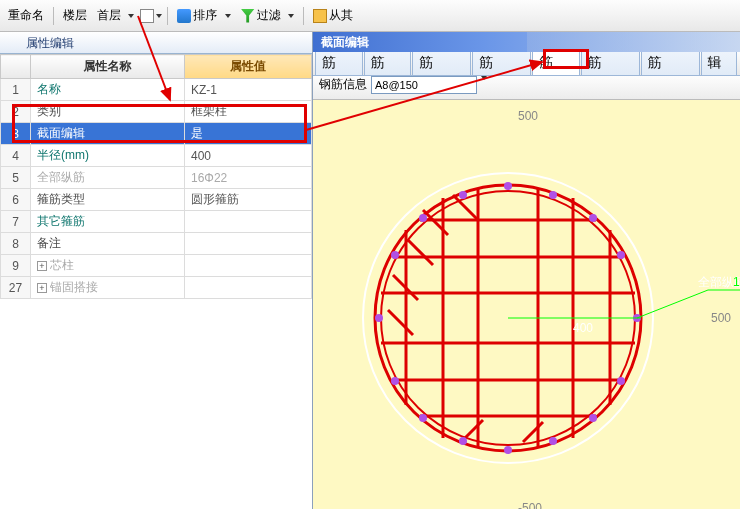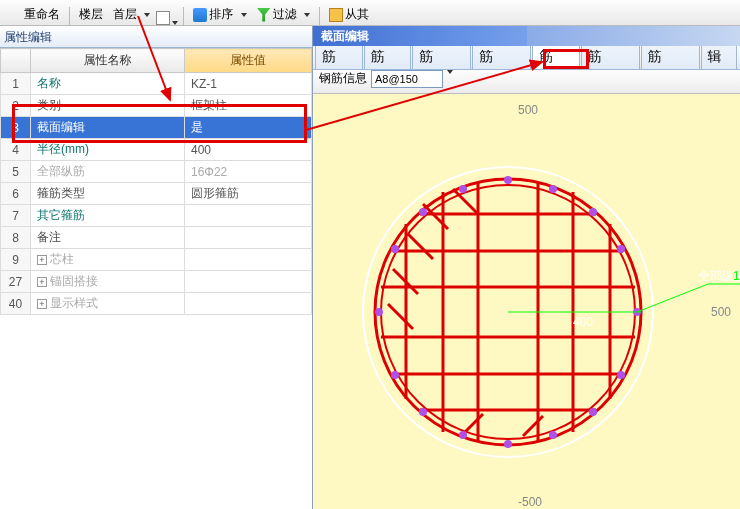--- a/index.html
+++ b/index.html
@@ -1,44 +1,44 @@
 <!DOCTYPE html>
 <html><head>
 <meta charset="utf-8">
 <style>
 *{box-sizing:border-box;margin:0;padding:0;font-family:"Microsoft YaHei",SimSun,sans-serif;font-size:12px}
 body{background:#f0f0f0;width:740px;height:509px;overflow:hidden;position:relative}
-.toolbar{height:26px;background:linear-gradient(#fdfdfd,#e8e8e8);border-bottom:1px solid #bbb;display:flex;align-items:flex-end;padding:0 20px;gap:2px}
+.toolbar{height:32px;background:linear-gradient(#fdfdfd,#e8e8e8);border-bottom:1px solid #bbb;display:flex;align-items:center;padding:0 4px;gap:2px}
 .tb-btn{padding:2px 4px;display:flex;align-items:center;gap:2px;cursor:pointer}
 .tb-sep{width:1px;height:18px;background:#bbb;margin:0 3px}
 .tb-arrow{width:0;height:0;border-left:3px solid transparent;border-right:3px solid transparent;border-top:4px solid #333}
 .tb-ico{width:14px;height:14px;display:inline-block}
 .swatch{width:14px;height:14px;background:#fff;border:1px solid #888}
 .main{display:flex;height:483px}
 .left{width:313px;background:#fff;border-right:1px solid #8ba0bc}
-.panel-tab{height:22px;background:linear-gradient(#fff,#e4ecf7);border-bottom:1px solid #99b4d1;padding:3px 4px;color:#1f3b6e}
+.panel-tab{height:22px;background:linear-gradient(#fff,#e4ecf7);border-bottom:1px solid #99b4d1;padding:3px 26px;color:#1f3b6e}
 .prop-table{width:100%;border-collapse:collapse}
-.prop-table th{background:linear-gradient(#fefefe,#e9e9e9);border:1px solid #c9c9c9;padding:3px 6px;font-weight:normal;color:#333}
+.prop-table th{background:linear-gradient(#fefefe,#e9e9e9);border:1px solid #c9c9c9;padding:3px 6px;font-weight:bold;color:#333}
 .prop-table th.val{background:linear-gradient(#ffe8b8,#ffd985);color:#7a4a00}
 .prop-table td{border:1px solid #dcdcdc;padding:2px 6px;height:18px}
 .prop-table td.num{text-align:center;color:#555;background:#f7f7f7;width:30px}
 .prop-table td.nm{color:#4a4a4a}
 .prop-table td.link{color:#0f766e}
 .prop-table td.val{color:#555}
 .prop-table td.gray{color:#aaa}
 .row-sel td{background:#3874d6 !important;color:#fff !important}
 .expand{display:inline-block;width:10px;height:10px;border:1px solid #999;text-align:center;line-height:8px;font-size:9px;margin-right:3px;color:#555;background:#fff}
 .redbox{position:absolute;border:3px solid #e00000;pointer-events:none}
 .right{flex:1;display:flex;flex-direction:column;background:#f0f0f0}
 .right-title{height:20px;background:linear-gradient(90deg,#3f6fd1,#6a96e8 40%,#b9cef0);color:#fff;padding:2px 8px;font-weight:bold;position:relative}
 .right-tabs{height:24px;background:linear-gradient(#fdfdfd,#e8e8e8);display:flex;align-items:end;padding:0 2px;border-bottom:1px solid #9db7d8}
 .rtab{padding:3px 6px;border:1px solid #9db7d8;border-bottom:none;background:linear-gradient(#f7faff,#e1ebf7);margin-right:1px;border-radius:3px 3px 0 0;cursor:pointer;font-size:14px}
 .rtab.active{background:#fff}
 .info-row{height:24px;background:linear-gradient(#fdfdfd,#ececec);display:flex;align-items:flex-start;padding:0 6px;gap:4px;border-bottom:1px solid #bbb}
-.info-row input{width:72px;height:18px;border:1px solid #7a9ac0;padding:0 3px;font-size:11px}
+.info-row input{width:106px;height:18px;border:1px solid #7a9ac0;padding:0 3px;font-size:11px}
 .canvas{flex:1;background:#fef9c3;position:relative;overflow:hidden}
 .arrow-red{position:absolute;pointer-events:none}
 </style>
 </head>
 <body>
 
 <div class="toolbar">
   <span class="tb-btn">重命名</span>
   <span class="tb-sep"></span>
   <span class="tb-btn">楼层</span>
@@ -108,25 +108,20 @@
             <td class="val"></td>
           </tr>
           <tr>
             <td class="num">9</td>
             <td class="nm gray"><span class="expand">+</span>芯柱</td>
             <td class="val gray"></td>
           </tr>
           <tr>
             <td class="num">27</td>
             <td class="nm gray"><span class="expand">+</span>锚固搭接</td>
-            <td class="val gray"></td>
-          </tr>
-          <tr>
-            <td class="num">40</td>
-            <td class="nm gray"><span class="expand">+</span>显示样式</td>
             <td class="val gray"></td>
           </tr>
         </tbody>
     </table>
   </div>
 
   <div class="right">
     <div class="right-title">
       <span>截面编辑</span>
       <span style="position:absolute;left:50%;top:0;width:50%;height:100%;background:linear-gradient(90deg,#9db7e6 0%,#d4e0f2 100%);opacity:.5"></span>

